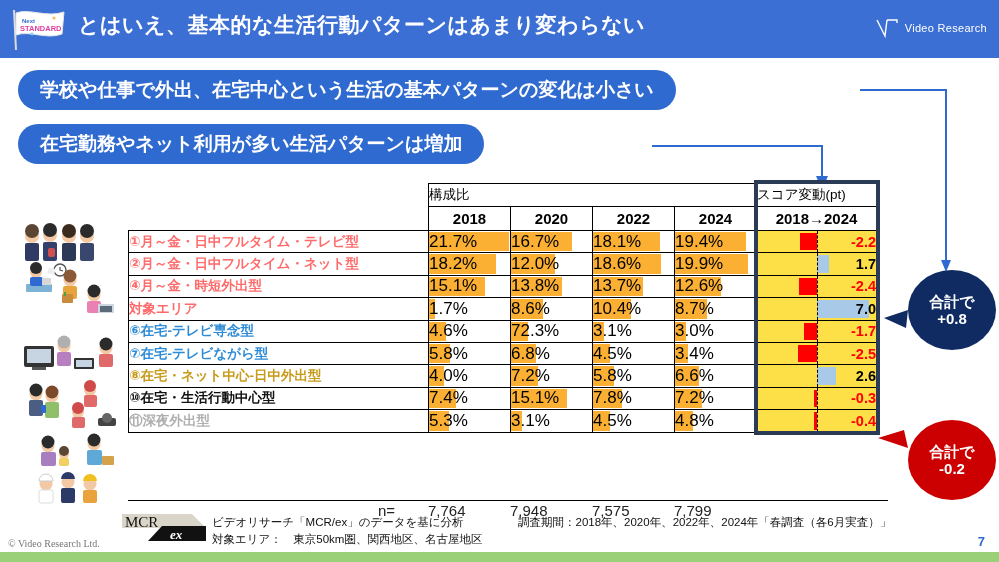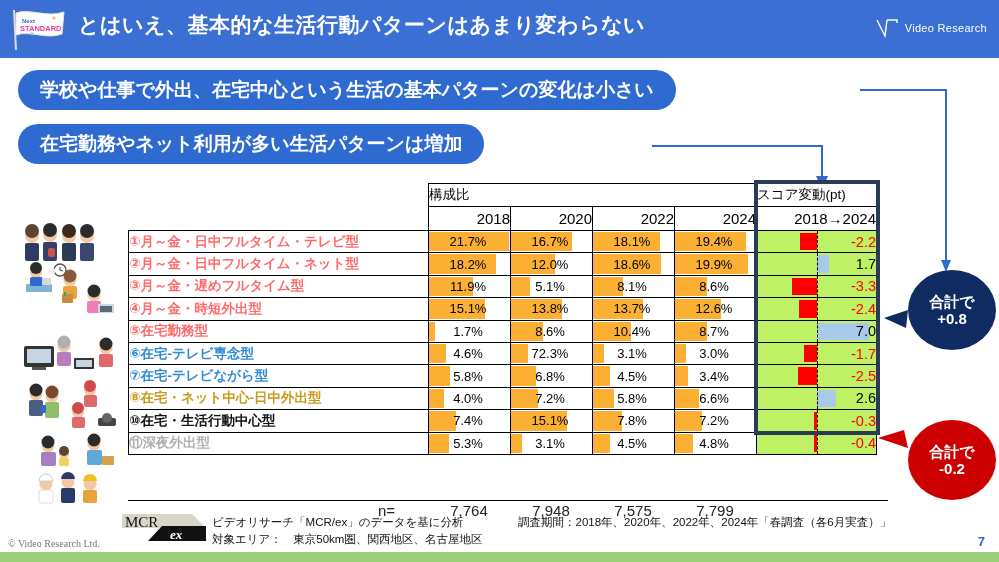--- a/index.html
+++ b/index.html
@@ -68,49 +68,49 @@
     font-size:13.5px; text-align:left; padding-left:4px; font-weight:normal;
     background:#fff;
   }
   .hdr-score {
     border:1.5px solid #000; height:23px;
     font-size:13.5px; text-align:left; padding-left:4px; font-weight:normal;
     background:#fff;
   }
   .hdr-year {
     border:1.5px solid #000; height:24px;
-    font-size:15px; text-align:right; font-weight:normal; background:#fff;
+    font-size:15px; text-align:center; font-weight:bold; background:#fff;
   }
 
   tr.datarow td { height:22.4px; }
 
   td.lbl {
     border:1.2px solid #000;
     font-size:13.5px; font-weight:bold;
     padding-left:3px; white-space:nowrap;
     background:#fff;
     text-align:left;
   }
   td.val {
     border:1.2px solid #000;
     position:relative; background:#fff;
-    font-size:13px; text-align:center;
+    font-size:17px; text-align:left;
     padding-right:4px;
     margin-left:16px;
   }
   td.val .bar {
     position:absolute; left:0; top:1px; bottom:1px;
     background:#FBB034;
   }
   td.val .num { position:relative; z-index:2; padding-right:3px; }
 
   td.sc {
     border:1.2px solid #000;
-    position:relative; background:#bef264;
-    font-size:14.5px; font-weight:normal; text-align:right;
+    position:relative; background:#fde047;
+    font-size:14.5px; font-weight:bold; text-align:right;
     padding-right:6px;
   }
   td.sc .zero {
     position:absolute; left:50%; top:0; bottom:0; width:0;
     border-left:1.4px dashed #000;
   }
   td.sc .sbar { position:absolute; top:2px; bottom:2px; }
   td.sc .sbar.neg { background:#FF0000; right:50%; }
   td.sc .sbar.pos { background:#A9C9E8; left:50%; }
   td.sc .snum { position:relative; z-index:2; }
@@ -123,21 +123,21 @@
     border:4px solid #2b3a55;
     pointer-events:none;
   }
 
   
   .nrow { position:absolute; left:128px; top:502px; width:760px; height:22px; }
   .nrow .nlabel {
     position:absolute; left:250px; top:0; font-size:15px; color:#222;
   }
   .nrow .nval {
-    position:absolute; top:0; width:82px; text-align:center; font-size:15px; color:#222;
+    position:absolute; top:0; width:82px; font-size:15px; color:#222;
   }
   .nline { position:absolute; left:128px; top:500px; width:760px; border-top:1.5px solid #000; }
 
   
   .bubble {
     position:absolute; border-radius:50%;
     display:flex; flex-direction:column; align-items:center; justify-content:center;
     color:#fff; font-weight:bold; line-height:1.15; text-align:center;
   }
   .bubble-blue { left:908px; top:270px; width:88px; height:80px; background:#0f2b62; font-size:15px; }
@@ -340,37 +340,29 @@
         </tr>
         <tr class="datarow">
           <td class="lbl" style="color: rgb(255, 107, 107);">②月～金・日中フルタイム・ネット型</td>
           <td class="val"><span class="bar" style="width: 82.7273%;"></span><span class="num">18.2%</span></td>
           <td class="val"><span class="bar" style="width: 54.5455%;"></span><span class="num">12.0%</span></td>
           <td class="val"><span class="bar" style="width: 84.5455%;"></span><span class="num">18.6%</span></td>
           <td class="val"><span class="bar" style="width: 90.4545%;"></span><span class="num">19.9%</span></td>
           <td class="sc postxt"><span class="sbar pos" style="width: 10.625%;"></span><span class="zero"></span><span class="snum">1.7</span></td>
         </tr>
         <tr class="datarow">
-          <td class="lbl" style="color: rgb(255, 107, 107);">③月～金・遅めフルタイム型</td>
-          <td class="val"><span class="bar" style="width: 54.0909%;"></span><span class="num">11.9%</span></td>
-          <td class="val"><span class="bar" style="width: 23.1818%;"></span><span class="num">5.1%</span></td>
-          <td class="val"><span class="bar" style="width: 36.8182%;"></span><span class="num">8.1%</span></td>
-          <td class="val"><span class="bar" style="width: 39.0909%;"></span><span class="num">8.6%</span></td>
-          <td class="sc negtxt"><span class="sbar neg" style="width: 20.625%;"></span><span class="zero"></span><span class="snum">-3.3</span></td>
-        </tr>
-        <tr class="datarow">
           <td class="lbl" style="color: rgb(255, 107, 107);">④月～金・時短外出型</td>
           <td class="val"><span class="bar" style="width: 68.6364%;"></span><span class="num">15.1%</span></td>
           <td class="val"><span class="bar" style="width: 62.7273%;"></span><span class="num">13.8%</span></td>
           <td class="val"><span class="bar" style="width: 62.2727%;"></span><span class="num">13.7%</span></td>
           <td class="val"><span class="bar" style="width: 57.2727%;"></span><span class="num">12.6%</span></td>
           <td class="sc negtxt"><span class="sbar neg" style="width: 15%;"></span><span class="zero"></span><span class="snum">-2.4</span></td>
         </tr>
         <tr class="datarow">
-          <td class="lbl" style="color: rgb(255, 107, 107);">⑤在宅勤務型</td>
+          <td class="lbl" style="color: rgb(255, 107, 107);">対象エリア</td>
           <td class="val"><span class="bar" style="width: 7.72727%;"></span><span class="num">1.7%</span></td>
           <td class="val"><span class="bar" style="width: 39.0909%;"></span><span class="num">8.6%</span></td>
           <td class="val"><span class="bar" style="width: 47.2727%;"></span><span class="num">10.4%</span></td>
           <td class="val"><span class="bar" style="width: 39.5455%;"></span><span class="num">8.7%</span></td>
           <td class="sc postxt"><span class="sbar pos" style="width: 43.75%;"></span><span class="zero"></span><span class="snum">7.0</span></td>
         </tr>
         <tr class="datarow">
           <td class="lbl" style="color: rgb(46, 139, 214);">⑥在宅-テレビ専念型</td>
           <td class="val"><span class="bar" style="width: 20.9091%;"></span><span class="num">4.6%</span></td>
           <td class="val"><span class="bar" style="width: 21.3636%;"></span><span class="num">72.3%</span></td>

